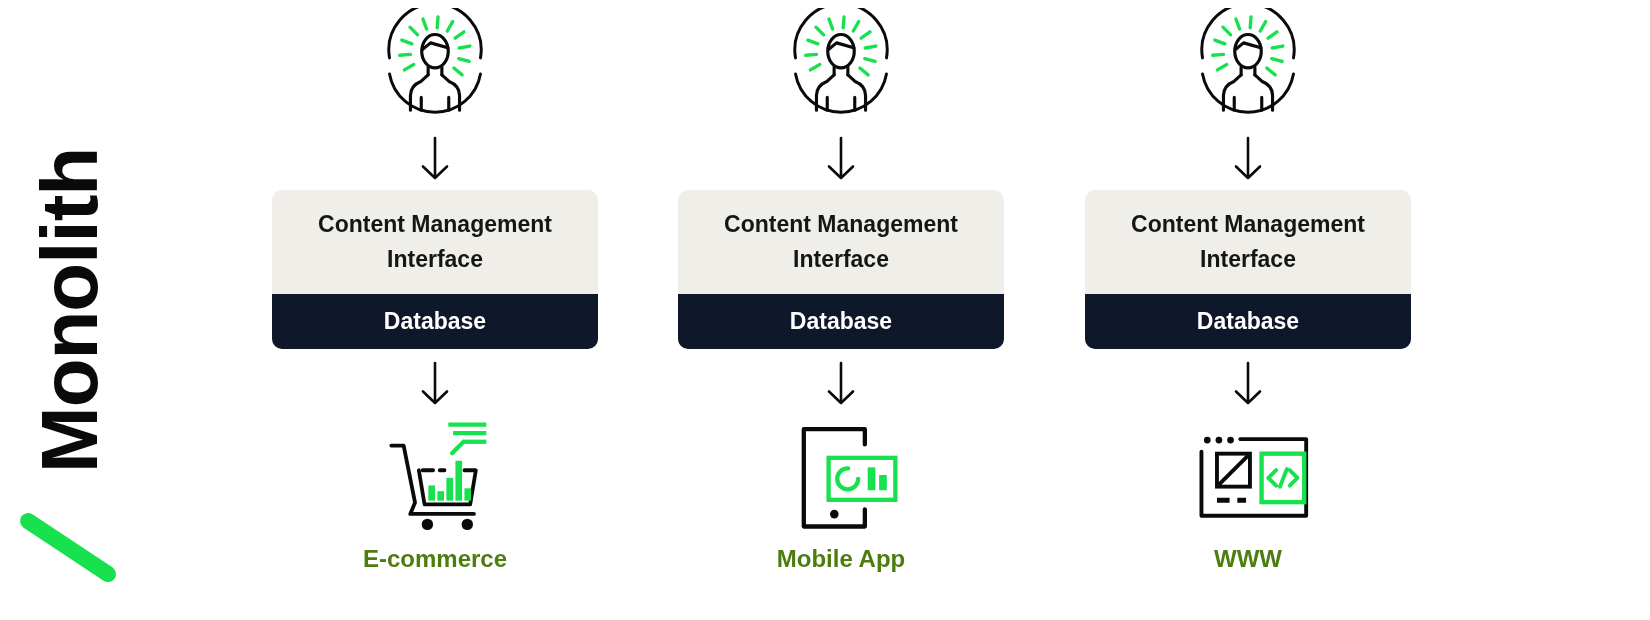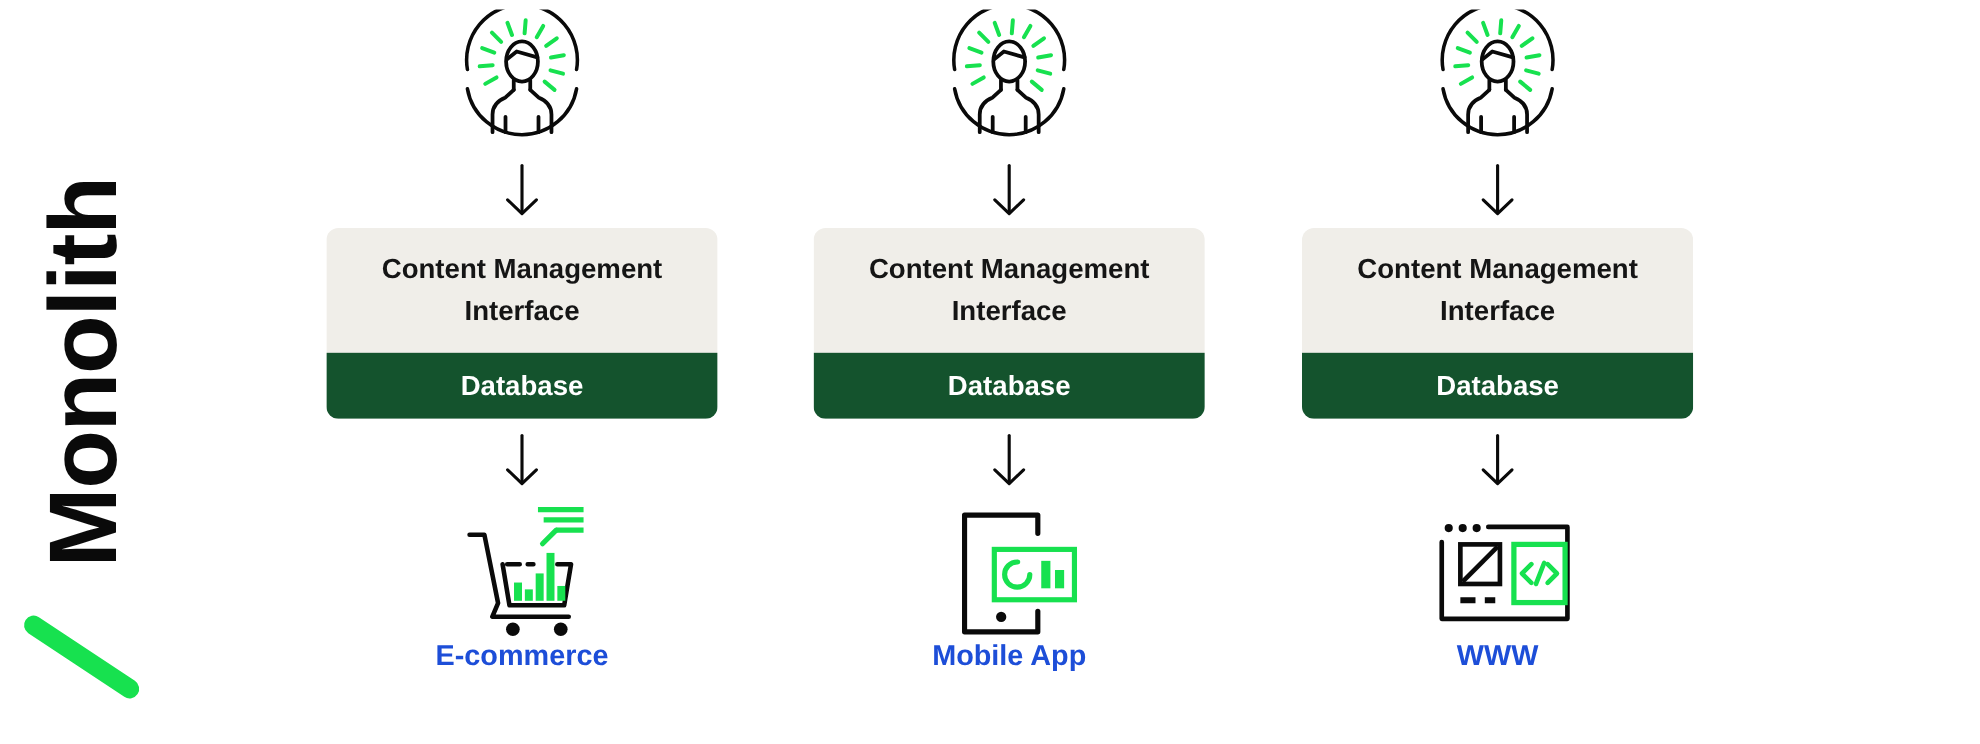--- a/index.html
+++ b/index.html
@@ -65,39 +65,40 @@
     line-height: 35px;
     text-align: center;
     display: flex;
     align-items: center;
     justify-content: center;
     padding: 0 37px;
     box-sizing: border-box;
   }
   .db {
     height: 55px;
-    background: #14532d;
+    background: #0f172a;
     color: #ffffff;
     font-size: 23px;
     font-weight: 600;
     display: flex;
     align-items: center;
     justify-content: center;
   }
   .icon-slot {
     margin-top: 10px;
     height: 116px;
     display: flex;
     align-items: center;
     justify-content: center;
   }
   .out-label {
+    margin-top: 12px;
     font-size: 24px;
     font-weight: bold;
-    color: #1d4ed8;
+    color: #4d7c0f;
     text-align: right;
   }
 </style>
 </head>
 <body>
 
 <svg width="0" height="0" style="position:absolute">
   <defs>
 
     <g id="user-icon">

